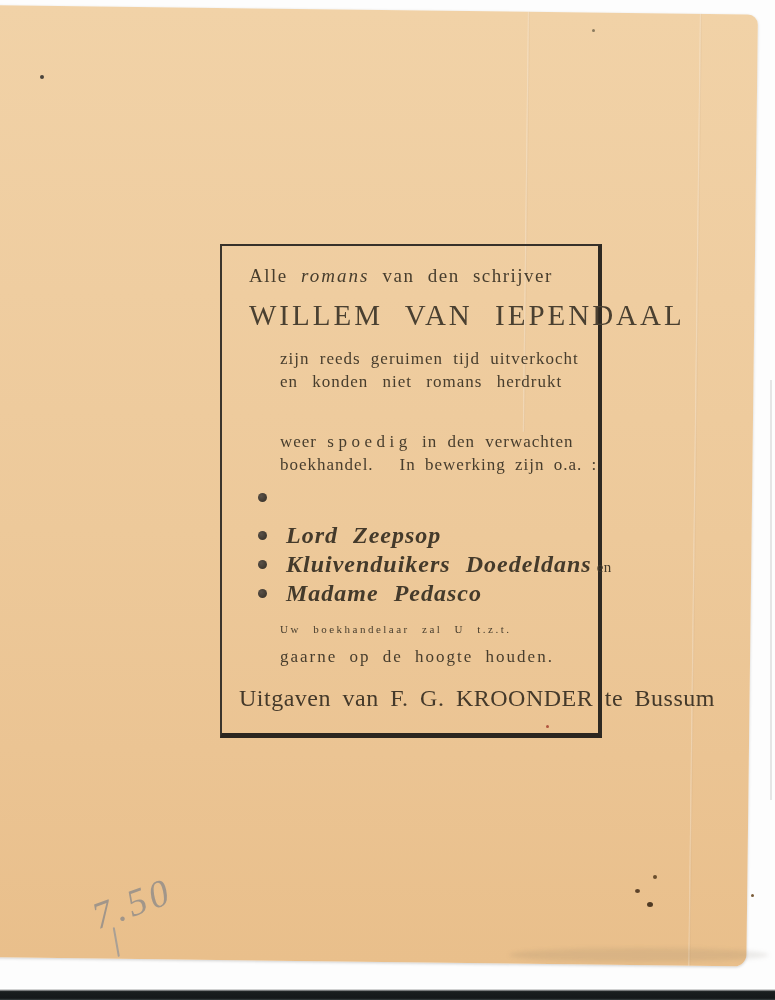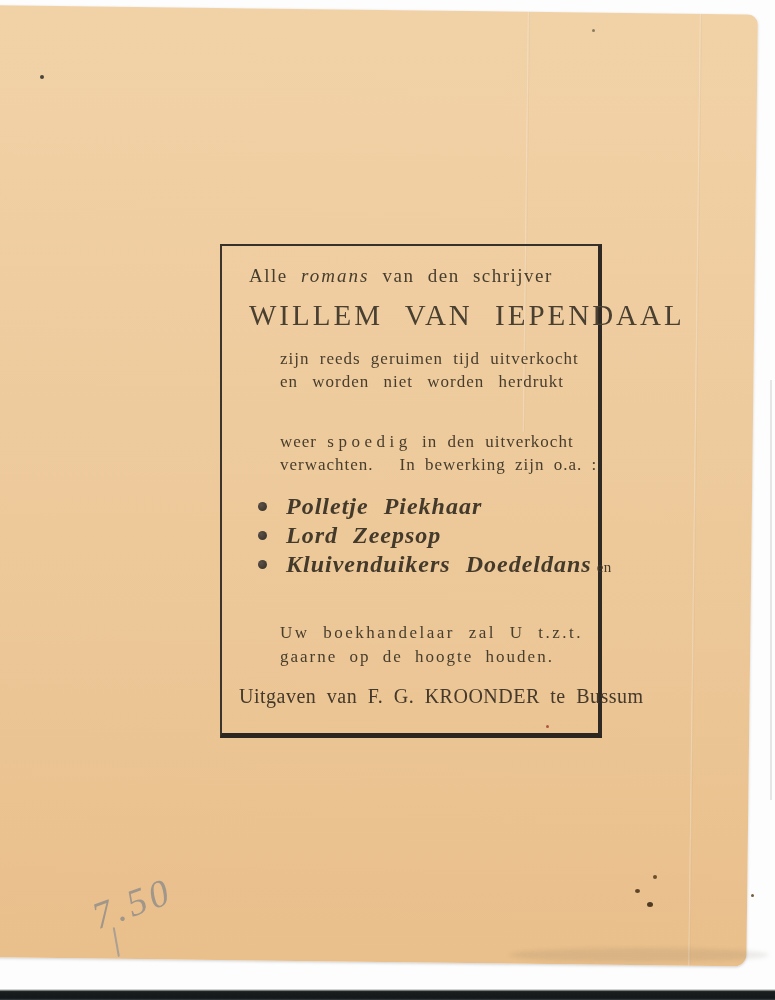--- a/index.html
+++ b/index.html
@@ -128,25 +128,25 @@
   .book-suffix {
     font-size: 15px;
     letter-spacing: 0.5px;
     margin-left: 5px;
     color: #443a2b;
   }
   .row1 { top: 481px; }
   .row2 { top: 510px; }
   .row3 { top: 539px; }
   .row4 { top: 568px; }
-  .closing1 { left: 241px; top: 611px; font-size: 17px; letter-spacing: 2.5px; word-spacing: 7px; }
+  .closing1 { left: 241px; top: 611px; font-size: 11px; letter-spacing: 2.5px; word-spacing: 7px; }
   .closing2 { left: 241px; top: 635px; font-size: 17px; letter-spacing: 2px; word-spacing: 6px; }
   .publisher {
     left: 200px; top: 673px;
-    font-size: 20px;
+    font-size: 24px;
     letter-spacing: 0.5px;
     word-spacing: 5px;
     color: #44392a;
   }
   
   .pencil-price {
     position: absolute;
     left: 62px;
     top: 882px;
     font-size: 38px;
@@ -192,45 +192,49 @@
 
     <div class="line intro-line">
       <span>Alle</span>
       <span class="em">romans</span>
       <span>van den schrijver</span>
     </div>
 
     <div class="line author-line">WILLEM VAN IEPENDAAL</div>
 
     <div class="line status1">zijn reeds geruimen tijd uitverkocht</div>
-    <div class="line status2">en worden niet worden herdrukt</div>
+    <div class="line status2">en konden niet romans herdrukt</div>
 
     <div class="line ann2">
       <span>weer</span>
       <span class="spaced">spoedig</span>
-      <span>in den uitverkocht</span>
+      <span>in den verwachten</span>
     </div>
     <div class="line ann3">
-      <span>verwachten.</span><span class="gap"></span><span>In bewerking zijn o.a. :</span>
+      <span>boekhandel.</span><span class="gap"></span><span>In bewerking zijn o.a. :</span>
     </div>
 
     <div class="book-row row1">
       <span class="bullet"></span>
-      <span class="book-title">Polletje Piekhaar</span>
       <span class="book-suffix"></span>
     </div>
     <div class="book-row row2">
       <span class="bullet"></span>
       <span class="book-title">Lord Zeepsop</span>
       <span class="book-suffix"></span>
     </div>
     <div class="book-row row3">
       <span class="bullet"></span>
       <span class="book-title">Kluivenduikers Doedeldans</span>
       <span class="book-suffix">en</span>
+    </div>
+    <div class="book-row row4">
+      <span class="bullet"></span>
+      <span class="book-title">Madame Pedasco</span>
+      <span class="book-suffix"></span>
     </div>
 
     <div class="line closing1">Uw boekhandelaar zal U t.z.t.</div>
     <div class="line closing2">gaarne op de hoogte houden.</div>
 
     <div class="line publisher">Uitgaven van F. G. KROONDER te Bussum</div>
 
     <div class="pencil-price">
       <span>7.50</span>
       <span class="tail"></span>

